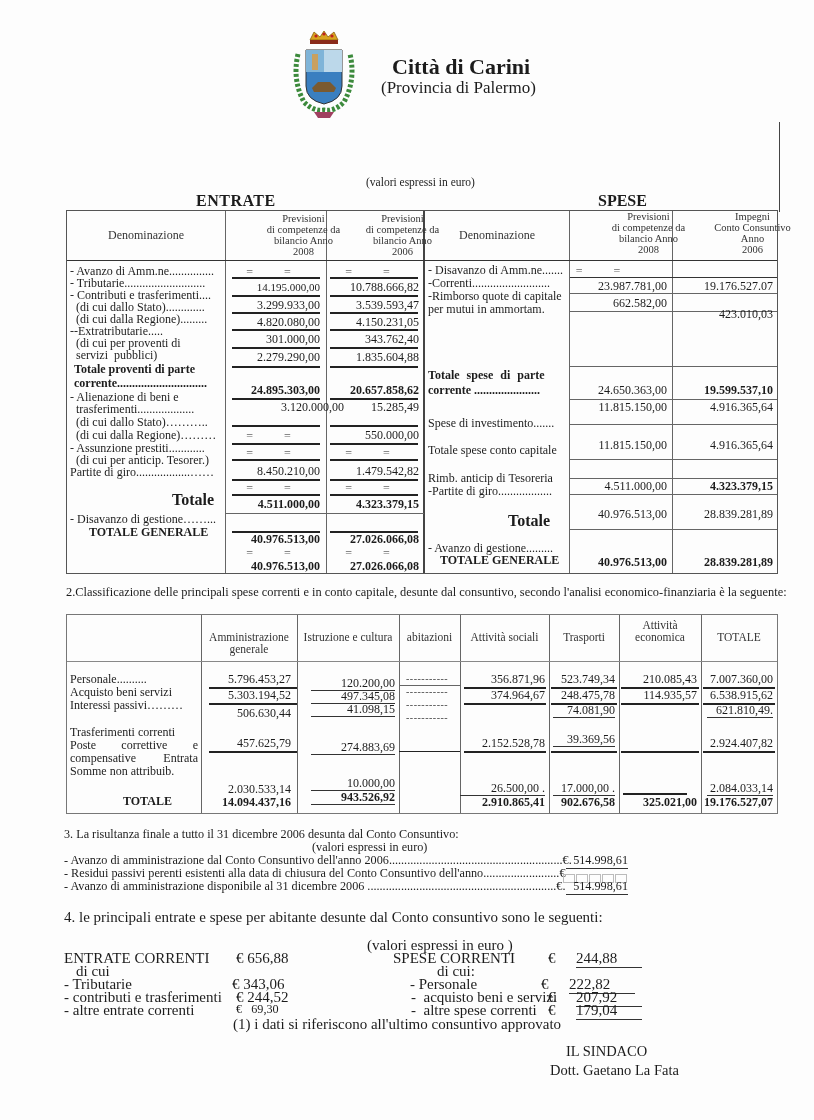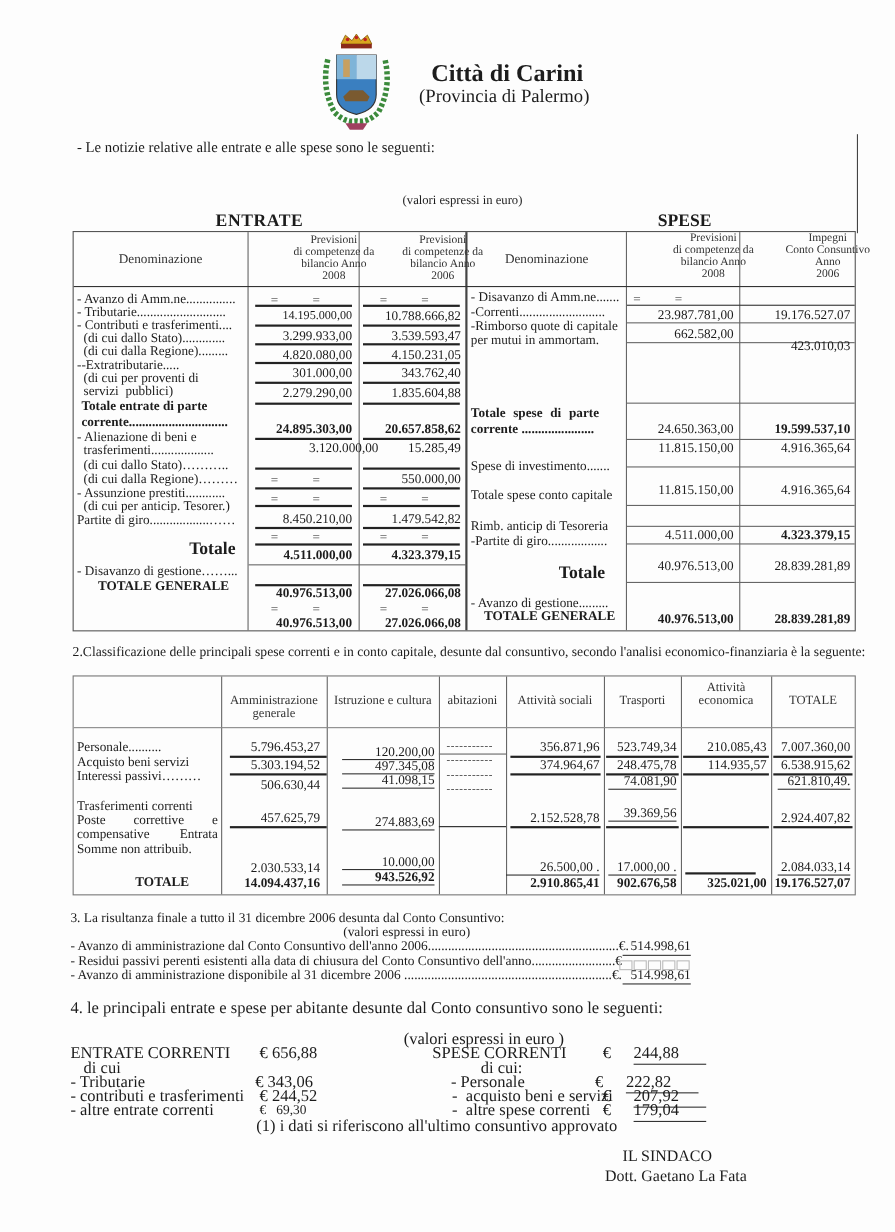--- a/index.html
+++ b/index.html
@@ -64,21 +64,20 @@
   <rect x="34" y="20" width="18" height="22" fill="#bcd8ea"></rect>
   <rect x="22" y="24" width="6" height="16" fill="#c8a060"></rect>
   <path d="M22 58 L28 52 L40 52 L46 58 L44 62 L24 62 Z" fill="#7a5a30"></path>
   <path d="M24 82 L44 82 L40 88 L28 88 Z" fill="#a04060"></path>
 </svg>
 <div class="city-title">Città di Carini</div>
 <div class="city-sub">(Provincia di Palermo)</div>
 
 <div class="intro-box"></div>
 <div class="intro-text">
-  <div>- Le notizie relative alle entrate e alle spese sono le seguenti:</div>
 </div>
 <div class="valori1">(valori espressi in euro)</div>
 <div class="h-entrate">ENTRATE</div>
 <div class="h-spese">SPESE</div>
 
 <div class="t1">
 
   <div class="vline" style="left:158px;top:0;height:362px"></div>
   <div class="vline" style="left:259px;top:0;height:362px"></div>
   <div class="vline" style="left:356px;top:0;height:362px;width:2px;background:#444"></div>
@@ -115,21 +114,21 @@
   </div>
 
   <div class="lbl" style="left:3px;top:54px">- Avanzo di Amm.ne...............</div>
   <div class="lbl" style="left:3px;top:66px">- Tributarie...........................</div>
   <div class="lbl" style="left:3px;top:78px">- Contributi e trasferimenti....</div>
   <div class="lbl" style="left:3px;top:90px;white-space:pre">  (di cui dallo Stato).............</div>
   <div class="lbl" style="left:3px;top:102px;white-space:pre">  (di cui dalla Regione).........</div>
   <div class="lbl" style="left:3px;top:114px">--Extratributarie.....</div>
   <div class="lbl" style="left:3px;top:126px;white-space:pre">  (di cui per proventi di</div>
   <div class="lbl" style="left:3px;top:138px;white-space:pre">  servizi  pubblici)</div>
-  <div class="lbl b" style="left:7px;top:152px">Totale entrate di parte</div>
+  <div class="lbl b" style="left:7px;top:152px">Totale proventi di parte</div>
   <div class="lbl b" style="left:7px;top:166px">corrente..............................</div>
   <div class="lbl" style="left:3px;top:180px">- Alienazione di beni e</div>
   <div class="lbl" style="left:3px;top:192px;white-space:pre">  trasferimenti...................</div>
   <div class="lbl" style="left:3px;top:205px;white-space:pre">  (di cui dallo Stato)………..</div>
   <div class="lbl" style="left:3px;top:218px;white-space:pre">  (di cui dalla Regione)………</div>
   <div class="lbl" style="left:3px;top:231px">- Assunzione prestiti............</div>
   <div class="lbl" style="left:3px;top:243px;white-space:pre">  (di cui per anticip. Tesorer.)</div>
   <div class="lbl" style="left:3px;top:255px">Partite di giro..................……</div>
   <div class="big" style="left:105px;top:280px">Totale</div>
   <div class="lbl" style="left:3px;top:302px">- Disavanzo di gestione……...</div>

